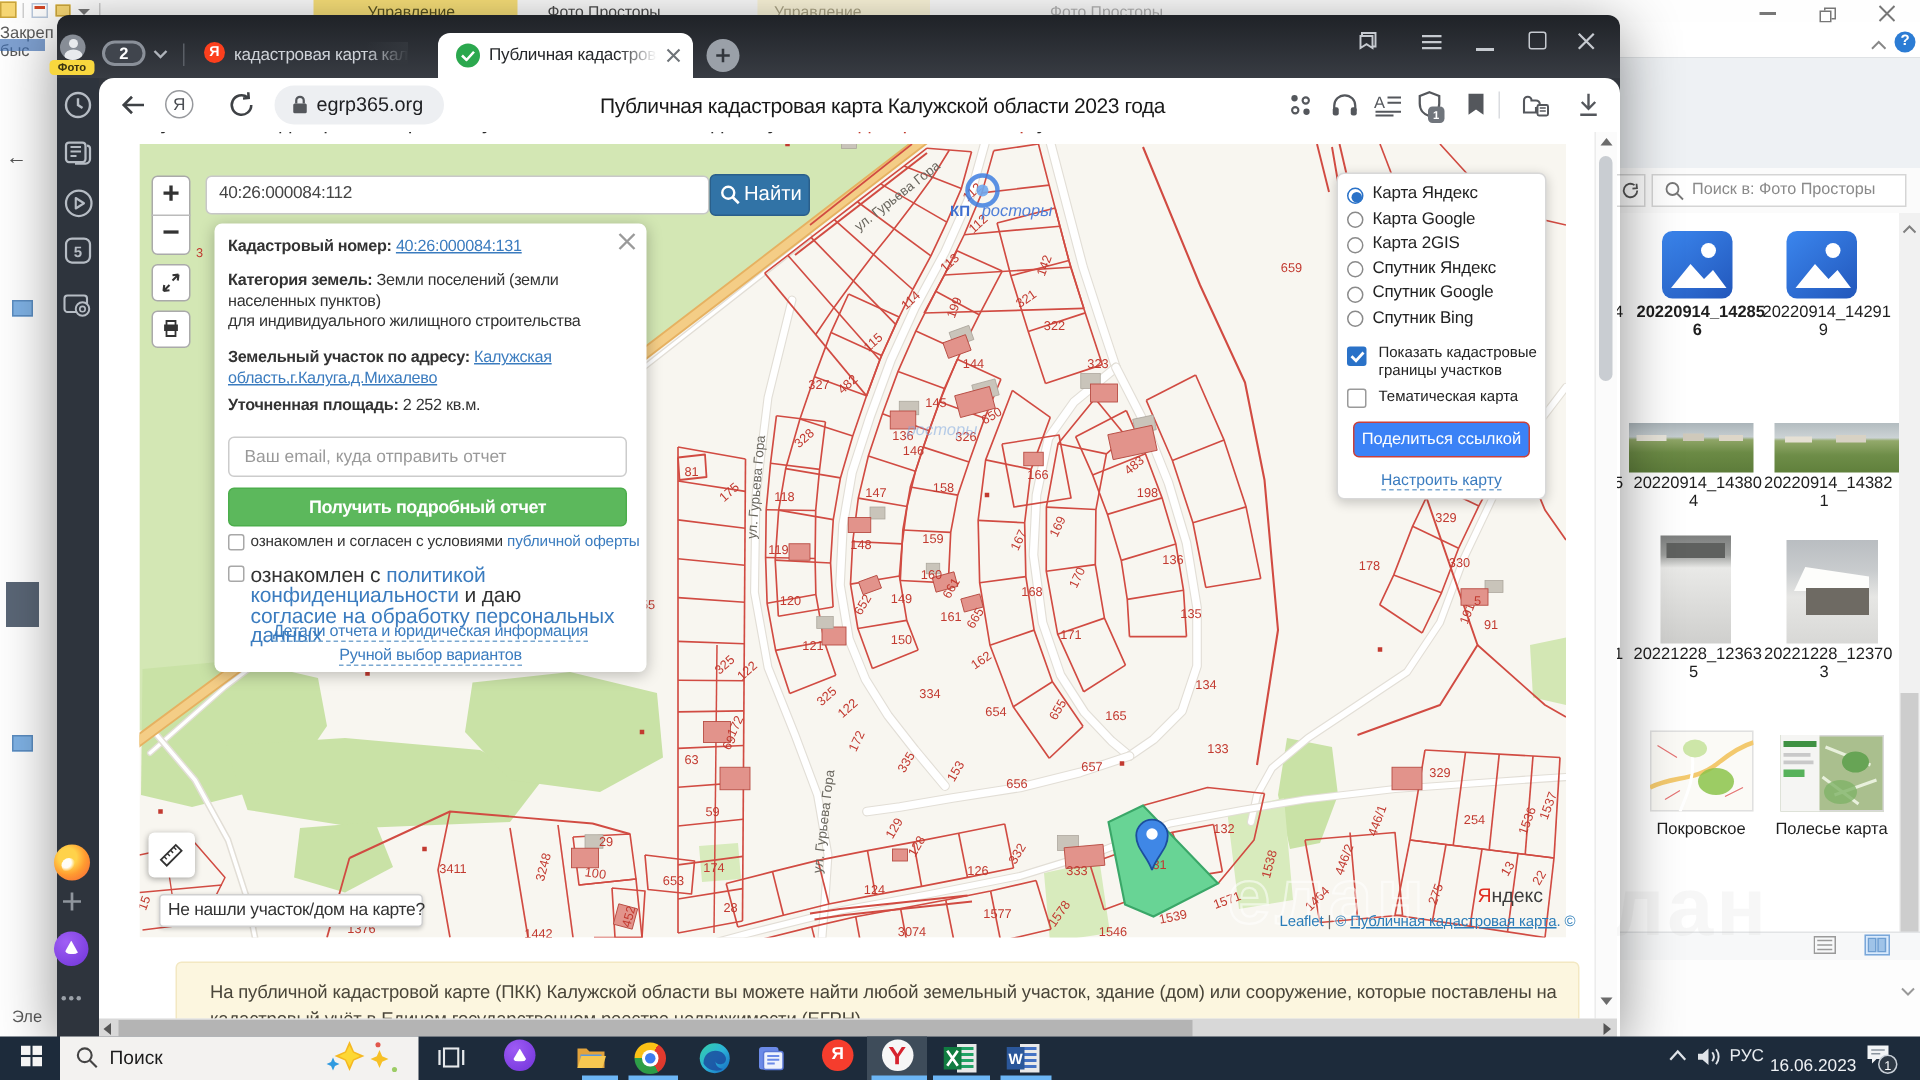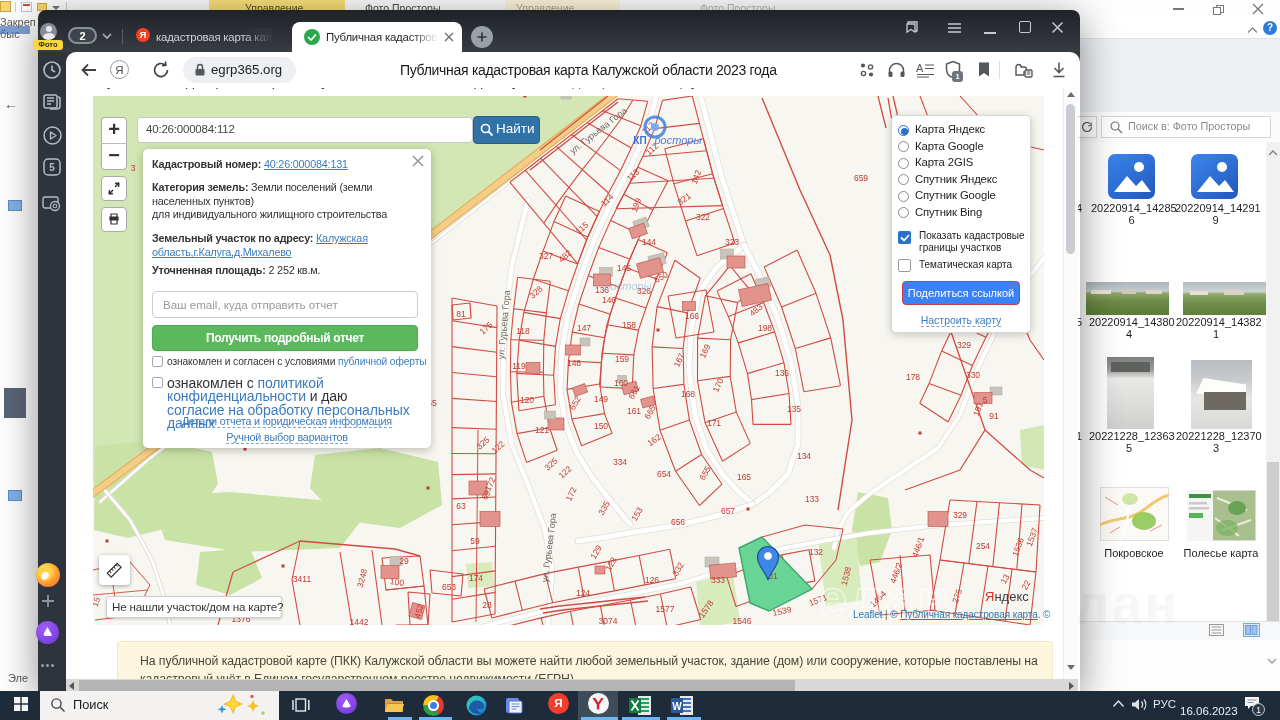--- a/index.html
+++ b/index.html
@@ -61,21 +61,21 @@
     <div class="abs" style="left:1108px;top:154px;width:47px;height:45px;border-radius:7px;background:linear-gradient(140deg,#3b86ee,#2257bb);"></div>
     <svg class="abs" style="left:1108px;top:154px;" width="47" height="45">
         <circle cx="31" cy="13" r="5" fill="#fff"></circle>
         <path d="M6,38 L19,22 L28,32 L34,26 L43,38 Z" fill="#fff"></path>
       </svg>
     <div class="abs" style="left:1191px;top:154px;width:47px;height:45px;border-radius:7px;background:linear-gradient(140deg,#3b86ee,#2257bb);"></div>
     <svg class="abs" style="left:1191px;top:154px;" width="47" height="45">
         <circle cx="31" cy="13" r="5" fill="#fff"></circle>
         <path d="M6,38 L19,22 L28,32 L34,26 L43,38 Z" fill="#fff"></path>
       </svg>
-    <div class="abs" style="left:1091px;top:202px;width:81px;text-align:center;line-height:12px;">20220914_14285<br>6</div>
+    <div class="abs" style="left:1091px;top:202px;width:81px;text-align:center;line-height:12px;font-weight:bold;">20220914_14285<br>6</div>
     <div class="abs" style="left:1175px;top:202px;width:81px;text-align:center;line-height:12px;">20220914_14291<br>9</div>
     <div class="abs" style="left:1076px;top:202px;">4</div>
 
     <div class="abs" style="left:1086px;top:282px;width:83px;height:33px;background:linear-gradient(180deg,#aab4b9 0%,#c5cdd0 28%,#8fa567 34%,#6b8a45 60%,#5d7c3a 100%);"></div>
     <div class="abs" style="left:1091px;top:290px;width:20px;height:4px;background:#e8e4da;"></div>
     <div class="abs" style="left:1122px;top:289px;width:14px;height:5px;background:#cfc9bb;"></div>
     <div class="abs" style="left:1146px;top:290px;width:16px;height:4px;background:#ddd6c8;"></div>
     <div class="abs" style="left:1183px;top:282px;width:83px;height:33px;background:linear-gradient(180deg,#b3bcc0 0%,#ccd3d5 30%,#93a96b 36%,#6e8d48 65%,#60803c 100%);"></div>
     <div class="abs" style="left:1190px;top:291px;width:18px;height:4px;background:#e5e0d4;"></div>
     <div class="abs" style="left:1224px;top:290px;width:20px;height:5px;background:#d8d2c4;"></div>

